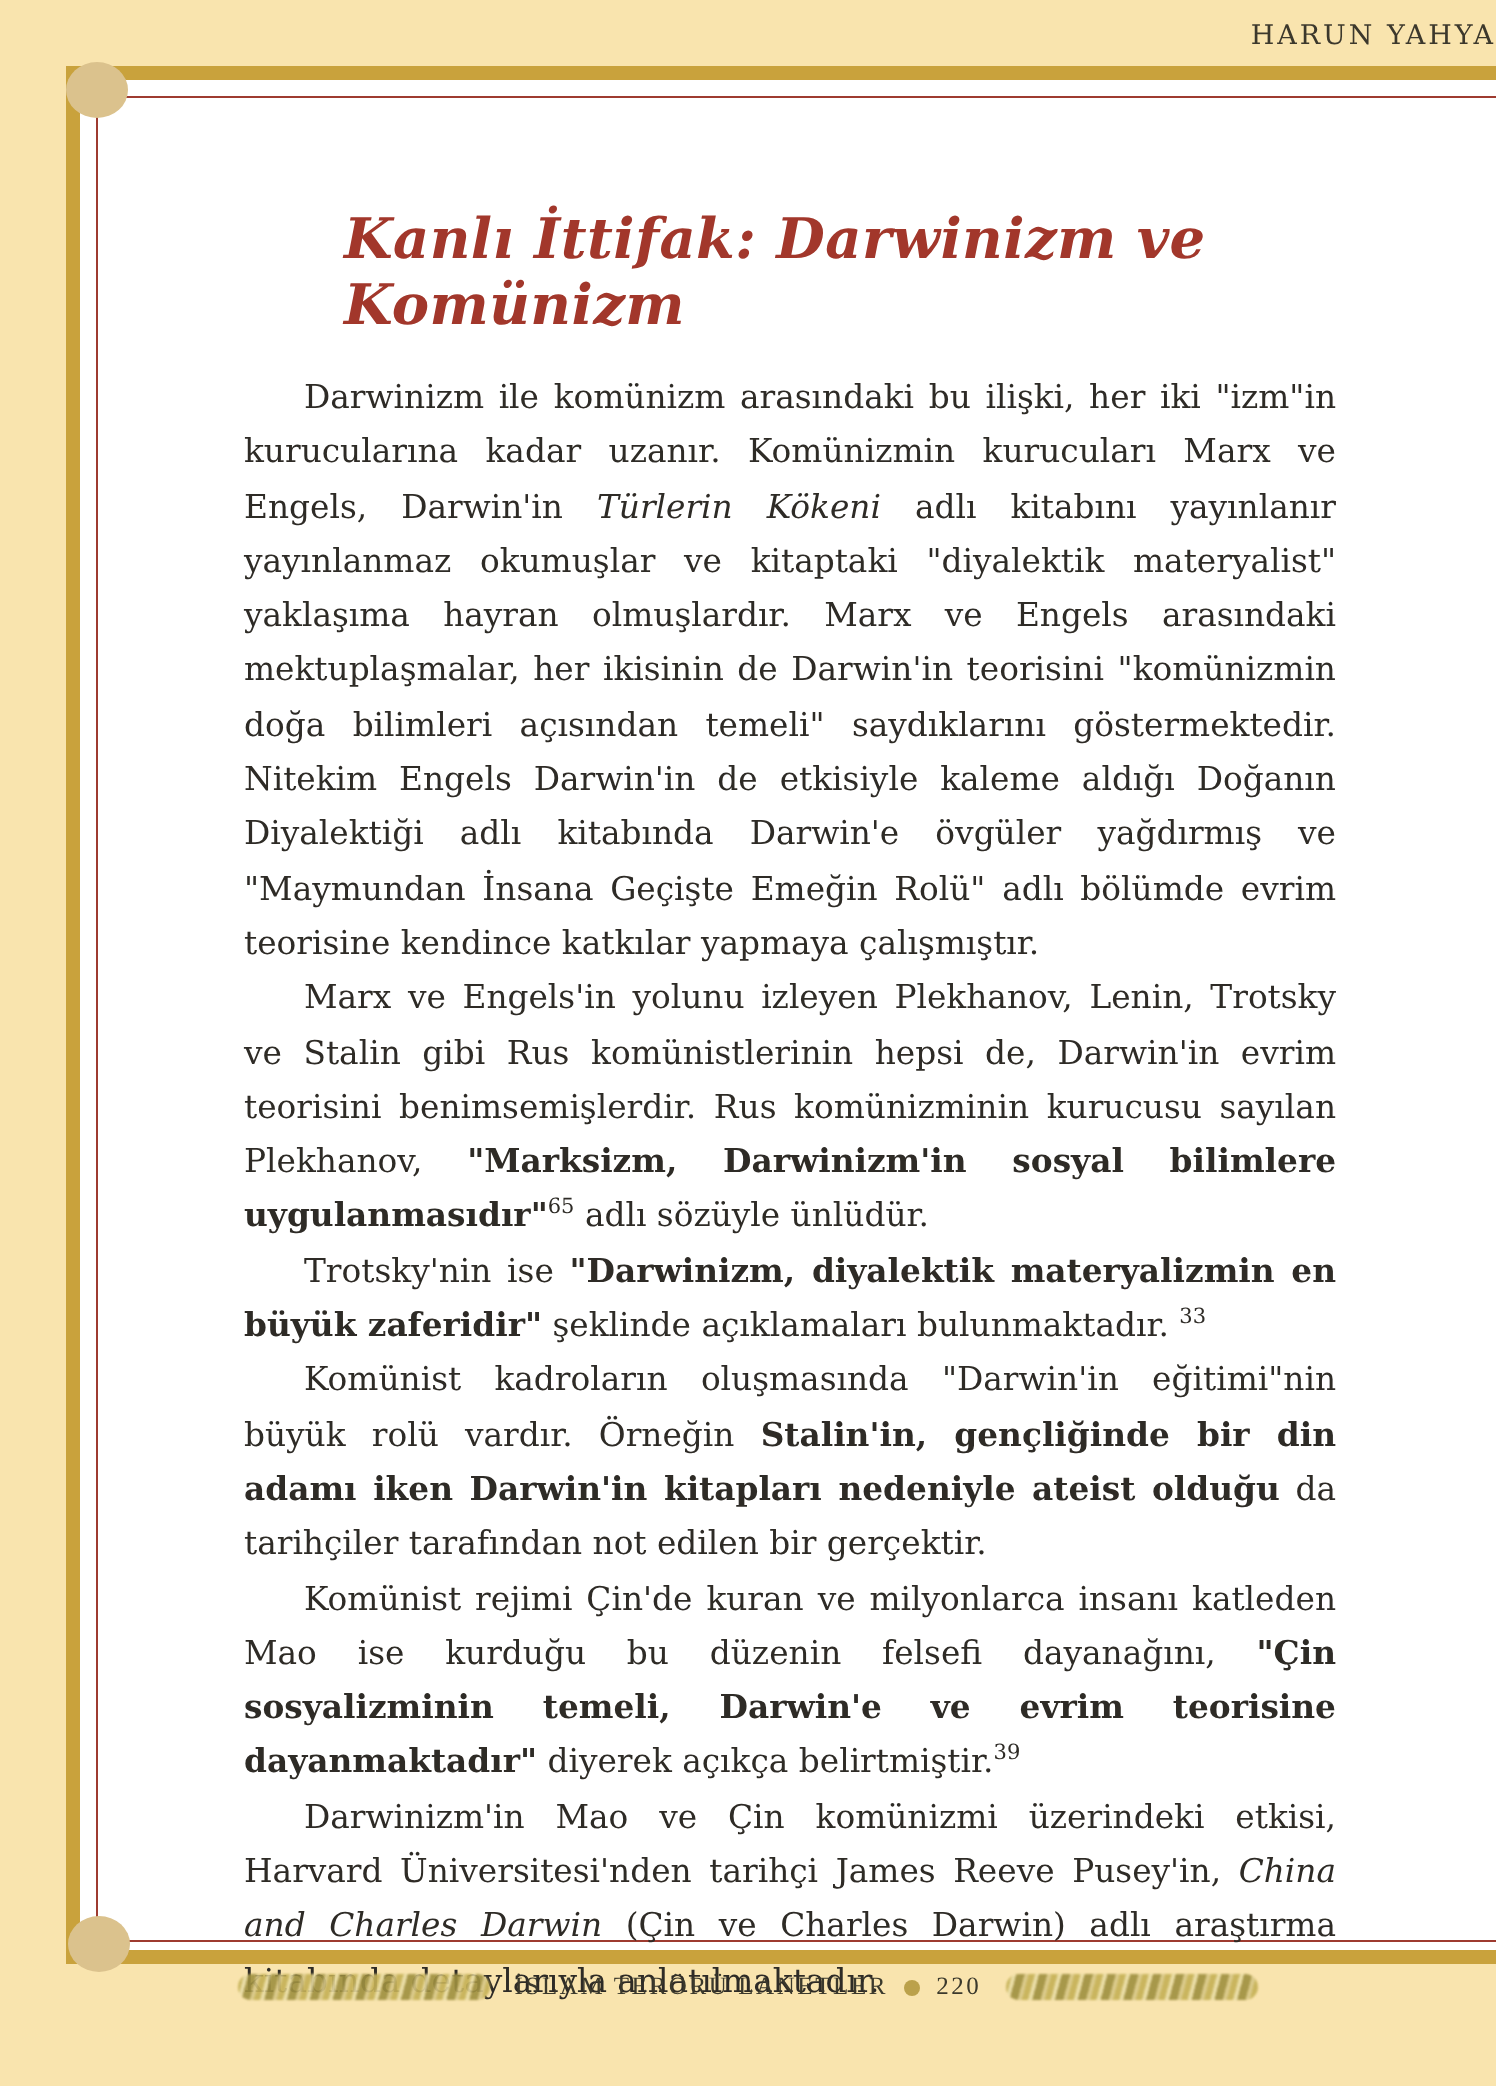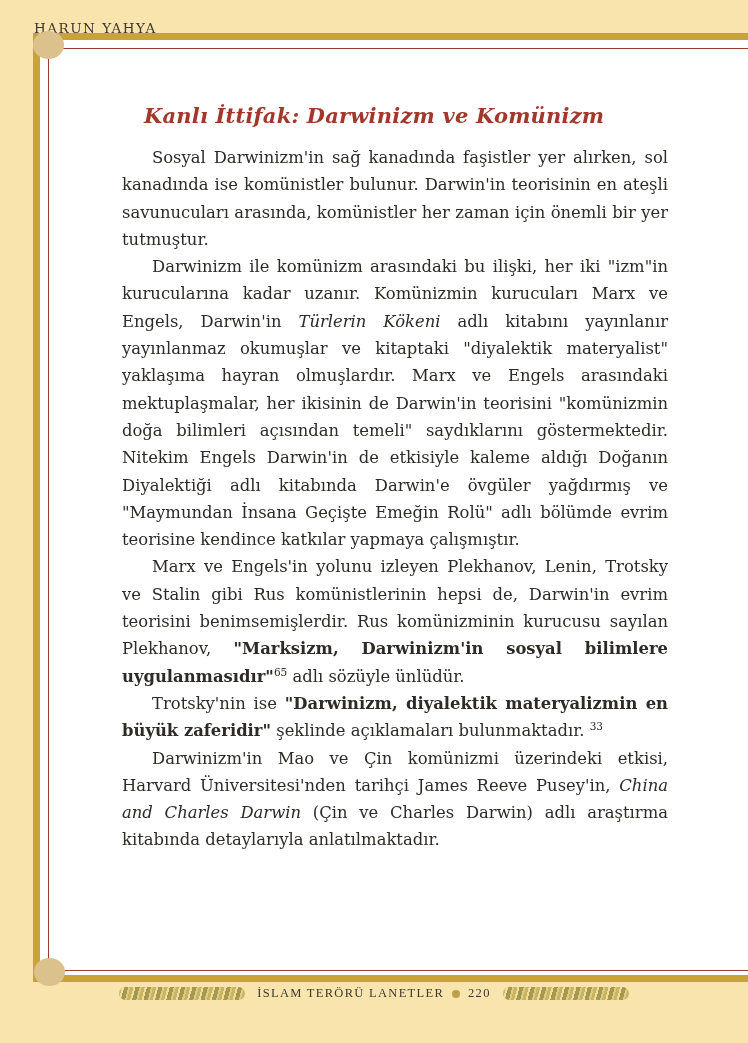--- a/index.html
+++ b/index.html
@@ -5,22 +5,22 @@
   html,body{margin:0;padding:0;}
   body{
     width:748px;height:1043px;
     background:#f9e4ae;
     position:relative;
     overflow:hidden;
     font-family:"DejaVu Serif","Liberation Serif",serif;
   }
   
   .running-header{
-    position:absolute;top:20px;left:34px;right:0;
-    text-align:left;
+    position:absolute;top:10px;left:34px;right:0;
+    text-align:right;
     font-size:13.5px;letter-spacing:1.5px;
     color:#3c382c;
   }
   
   .frame-gold{
     position:absolute;left:33px;top:33px;right:-8px;bottom:61px;
     border:7px solid #c9a23c;border-right:none;
     background:#ffffff;
   }
   
@@ -34,22 +34,22 @@
     background:#dbc28d;z-index:3;
   }
   .corner-dot.top{left:33px;top:31px;}
   .corner-dot.bottom{left:34px;top:958px;}
   
   .content{
     position:absolute;left:122px;top:103px;width:546px;
     color:#2e2b26;
   }
   .chapter-title{
-    margin:0 0 16px 22px;
-    font-size:21px;font-weight:bold;font-style:italic;
+    margin:0 0 16px 50px;
+    font-size:28px;font-weight:bold;font-style:italic;
     color:#a2372b;
     letter-spacing:0.2px;
   }
   .body-text p{
     margin:0;
     font-size:16.4px;line-height:27.3px;
     text-align:justify;
     text-indent:30px;
   }
   .body-text p b{font-weight:bold;}
@@ -85,24 +85,25 @@
 <div class="running-header">HARUN YAHYA</div>
 
 <div class="frame-gold"></div>
 <div class="frame-red"></div>
 <div class="corner-dot top"></div>
 <div class="corner-dot bottom"></div>
 
 <div class="content">
   <h2 class="chapter-title">Kanlı İttifak: Darwinizm ve Komünizm</h2>
   <div class="body-text">
-      <p>Sosyal Darwinizm'in sağ kanadında faşistler yer alırken, sol kanadında ise komünistler bulunur. Darwin'in teorisinin en ateşli savunucuları arasında, komünistler her zaman için önemli bir yer tutmuştur.</p>
       <p>Darwinizm ile komünizm arasındaki bu ilişki, her iki "izm"in kurucularına kadar uzanır. Komünizmin kurucuları Marx ve Engels, Darwin'in <i>Türlerin Kökeni</i> adlı kitabını yayınlanır yayınlanmaz okumuşlar ve kitaptaki "diyalektik materyalist" yaklaşıma hayran olmuşlardır. Marx ve Engels arasındaki mektuplaşmalar, her ikisinin de Darwin'in teorisini "komünizmin doğa bilimleri açısından temeli" saydıklarını göstermektedir. Nitekim Engels Darwin'in de etkisiyle kaleme aldığı Doğanın Diyalektiği adlı kitabında Darwin'e övgüler yağdırmış ve "Maymundan İnsana Geçişte Emeğin Rolü" adlı bölümde evrim teorisine kendince katkılar yapmaya çalışmıştır.</p>
       <p>Marx ve Engels'in yolunu izleyen Plekhanov, Lenin, Trotsky ve Stalin gibi Rus komünistlerinin hepsi de, Darwin'in evrim teorisini benimsemişlerdir. Rus komünizminin kurucusu sayılan Plekhanov, <b>"Marksizm, Darwinizm'in sosyal bilimlere uygulanmasıdır"</b><sup>65</sup> adlı sözüyle ünlüdür.</p>
       <p>Trotsky'nin ise <b>"Darwinizm, diyalektik materyalizmin en büyük zaferidir"</b> şeklinde açıklamaları bulunmaktadır. <sup>33</sup></p>
+      <p>Komünist kadroların oluşmasında "Darwin'in eğitimi"nin büyük rolü vardır. Örneğin <b>Stalin'in, gençliğinde bir din adamı iken Darwin'in kitapları nedeniyle ateist olduğu</b> da tarihçiler tarafından not edilen bir gerçektir.</p>
+      <p>Komünist rejimi Çin'de kuran ve milyonlarca insanı katleden Mao ise kurduğu bu düzenin felsefi dayanağını, <b>"Çin sosyalizminin temeli, Darwin'e ve evrim teorisine dayanmaktadır"</b> diyerek açıkça belirtmiştir.<sup>39</sup></p>
       <p>Darwinizm'in Mao ve Çin komünizmi üzerindeki etkisi, Harvard Üniversitesi'nden tarihçi James Reeve Pusey'in, <i>China and Charles Darwin</i> (Çin ve Charles Darwin) adlı araştırma kitabında detaylarıyla anlatılmaktadır.</p>
     </div>
 </div>
 
 <div class="footer">
   <div class="footer-ornament"></div>
   <div class="footer-text">
     <span>İSLAM TERÖRÜ LANETLER</span>
     <span class="footer-dot"></span>
     <span>220</span>

